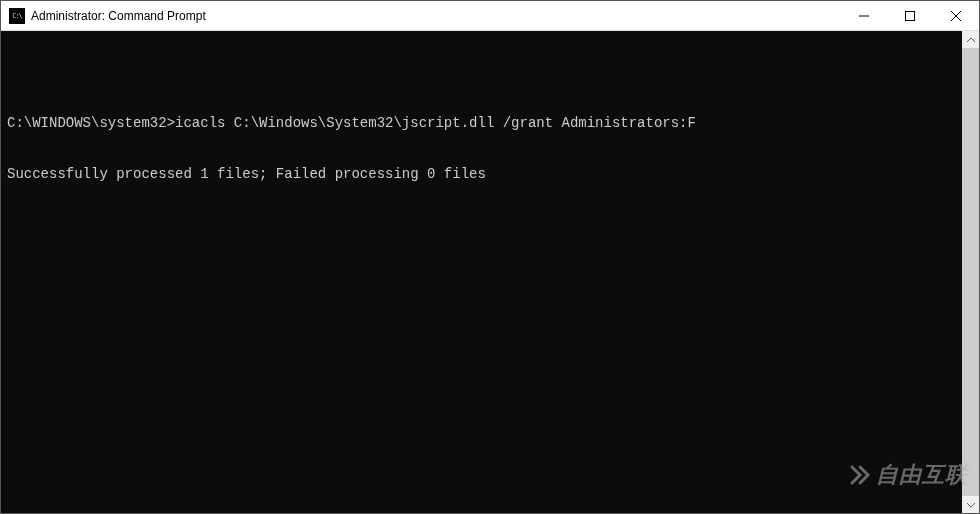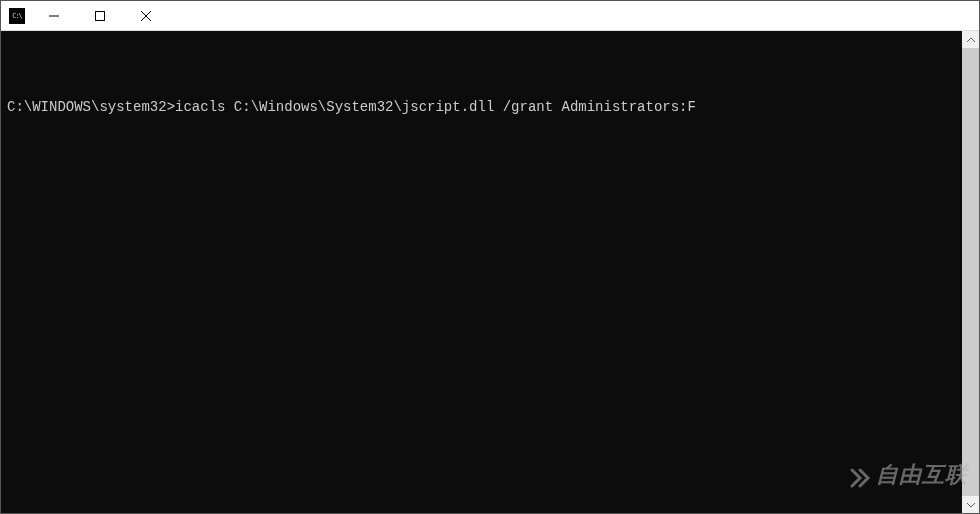--- a/index.html
+++ b/index.html
@@ -69,21 +69,21 @@
       height: 10px;
     }
     .terminal-wrapper {
       flex: 1;
       display: flex;
       background: #0c0c0c;
     }
     .terminal {
       flex: 1;
       background: #0c0c0c;
-      padding: 0 6px;
+      padding: 16px 6px;
       font-family: Consolas, "Courier New", monospace;
       font-size: 14px;
       line-height: 17px;
       color: #cccccc;
       white-space: pre;
       overflow: hidden;
     }
     .scrollbar {
       width: 17px;
       background: #f0f0f0;
@@ -121,21 +121,21 @@
       position: absolute;
       right: 12px;
       bottom: 24px;
       font-size: 22px;
       font-weight: bold;
       font-style: italic;
       color: rgba(180,180,180,0.55);
       letter-spacing: 1px;
       pointer-events: none;
       display: flex;
-      align-items: flex-end;
+      align-items: center;
       gap: 4px;
     }
     .watermark-icon {
       opacity: 0.55;
     }
     .cursor {
       display: inline-block;
       width: 8px;
       height: 15px;
       background: #cccccc;
@@ -144,20 +144,21 @@
     }
   </style>
 </head>
 <body>
 
 <div class="window">
   <div class="titlebar">
     <div class="titlebar-icon">
       <span class="titlebar-icon-inner">C:\</span>
     </div>
+    <div class="titlebar-text">Administrator: Command Prompt</div>
     <div class="window-controls">
       <div class="win-btn">
         <svg viewBox="0 0 10 10">
             <line x1="0" y1="5" x2="10" y2="5" stroke="#000" stroke-width="1"></line>
           </svg>
       </div>
       <div class="win-btn">
         <svg viewBox="0 0 10 10">
             <rect x="0.5" y="0.5" width="9" height="9" fill="none" stroke="#000" stroke-width="1"></rect>
           </svg>
@@ -167,20 +168,21 @@
             <line x1="0" y1="0" x2="10" y2="10" stroke="#000" stroke-width="1"></line>
             <line x1="10" y1="0" x2="0" y2="10" stroke="#000" stroke-width="1"></line>
           </svg>
       </div>
     </div>
   </div>
   <div class="terminal-wrapper">
     <div class="terminal">
       <span class="line"></span>
       <span class="line">C:\WINDOWS\system32&gt;icacls C:\Windows\System32\jscript.dll /grant Administrators:F</span>
+      <span class="line">Successfully processed 1 files; Failed processing 0 files</span>
       <span class="line"></span>
     </div>
     <div class="scrollbar">
       <button class="scroll-arrow">
         <svg width="8" height="6" viewBox="0 0 8 6">
             <path d="M0 5 L4 1 L8 5" stroke="#606060" stroke-width="1" fill="none"></path>
           </svg>
       </button>
       <div class="scroll-track">
         <div class="scroll-thumb"></div>

